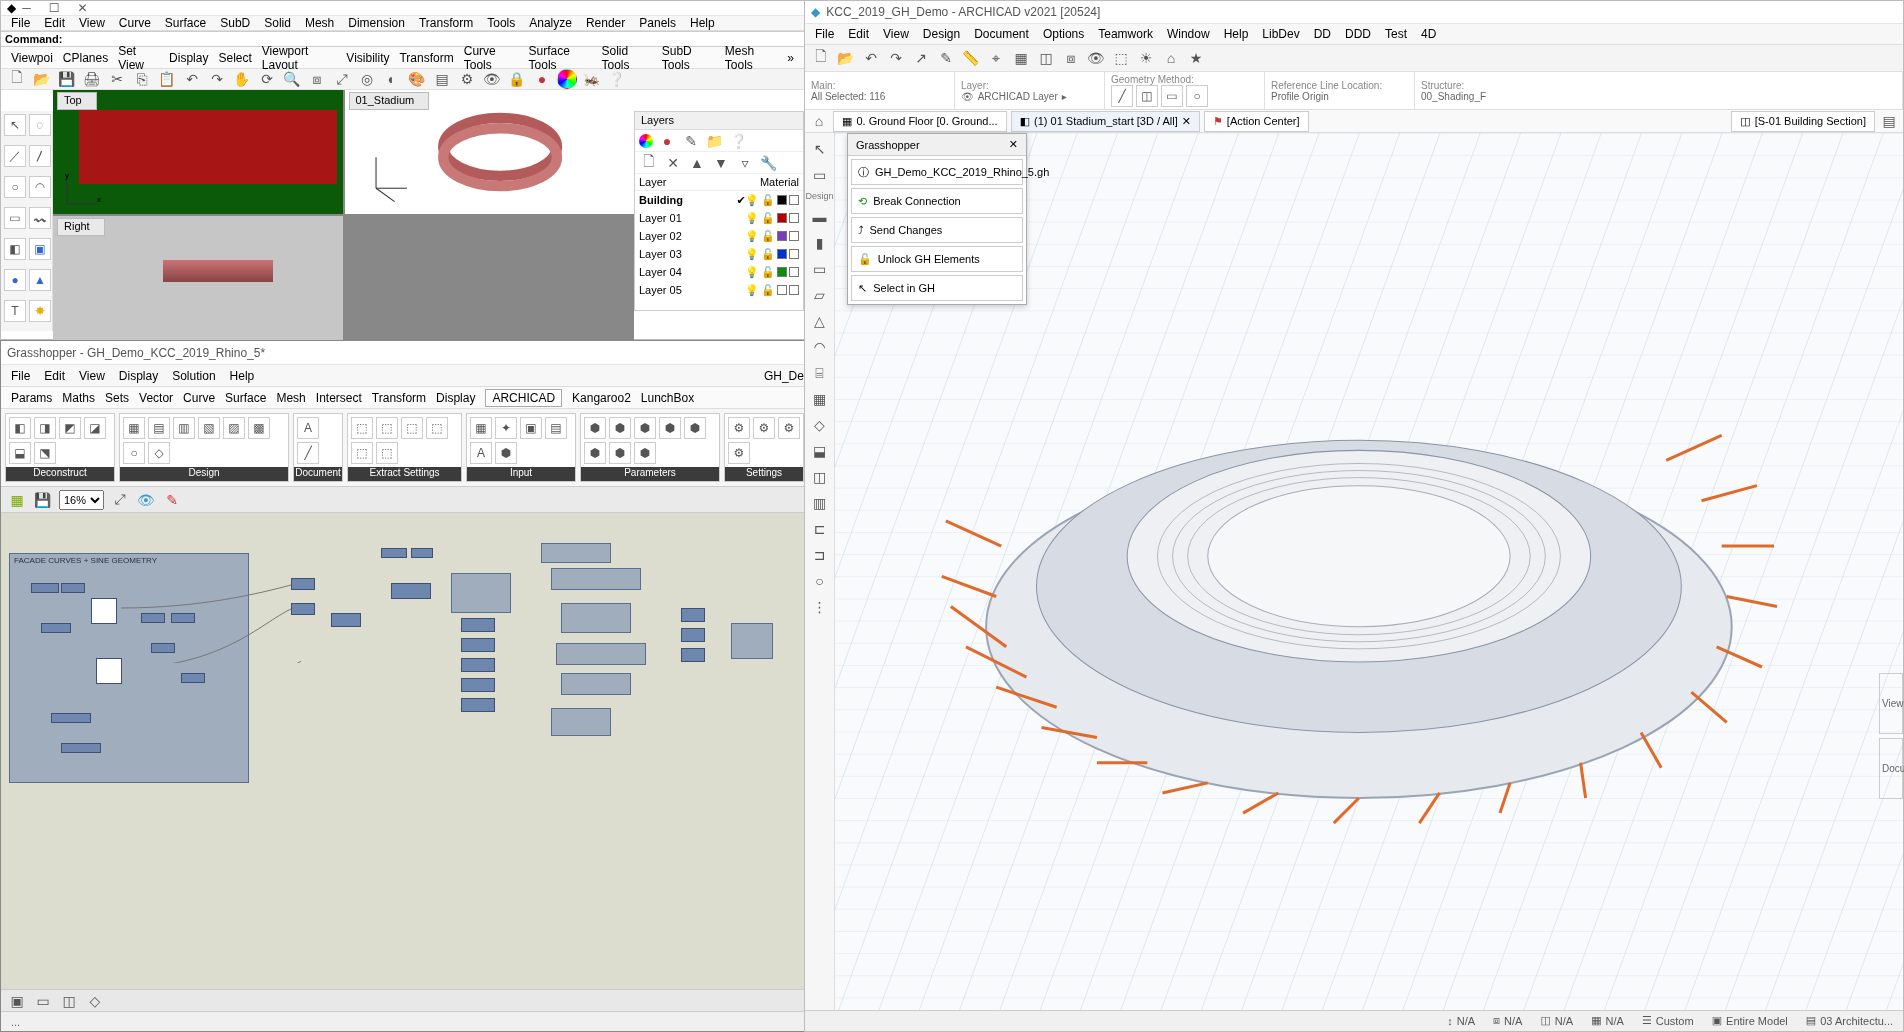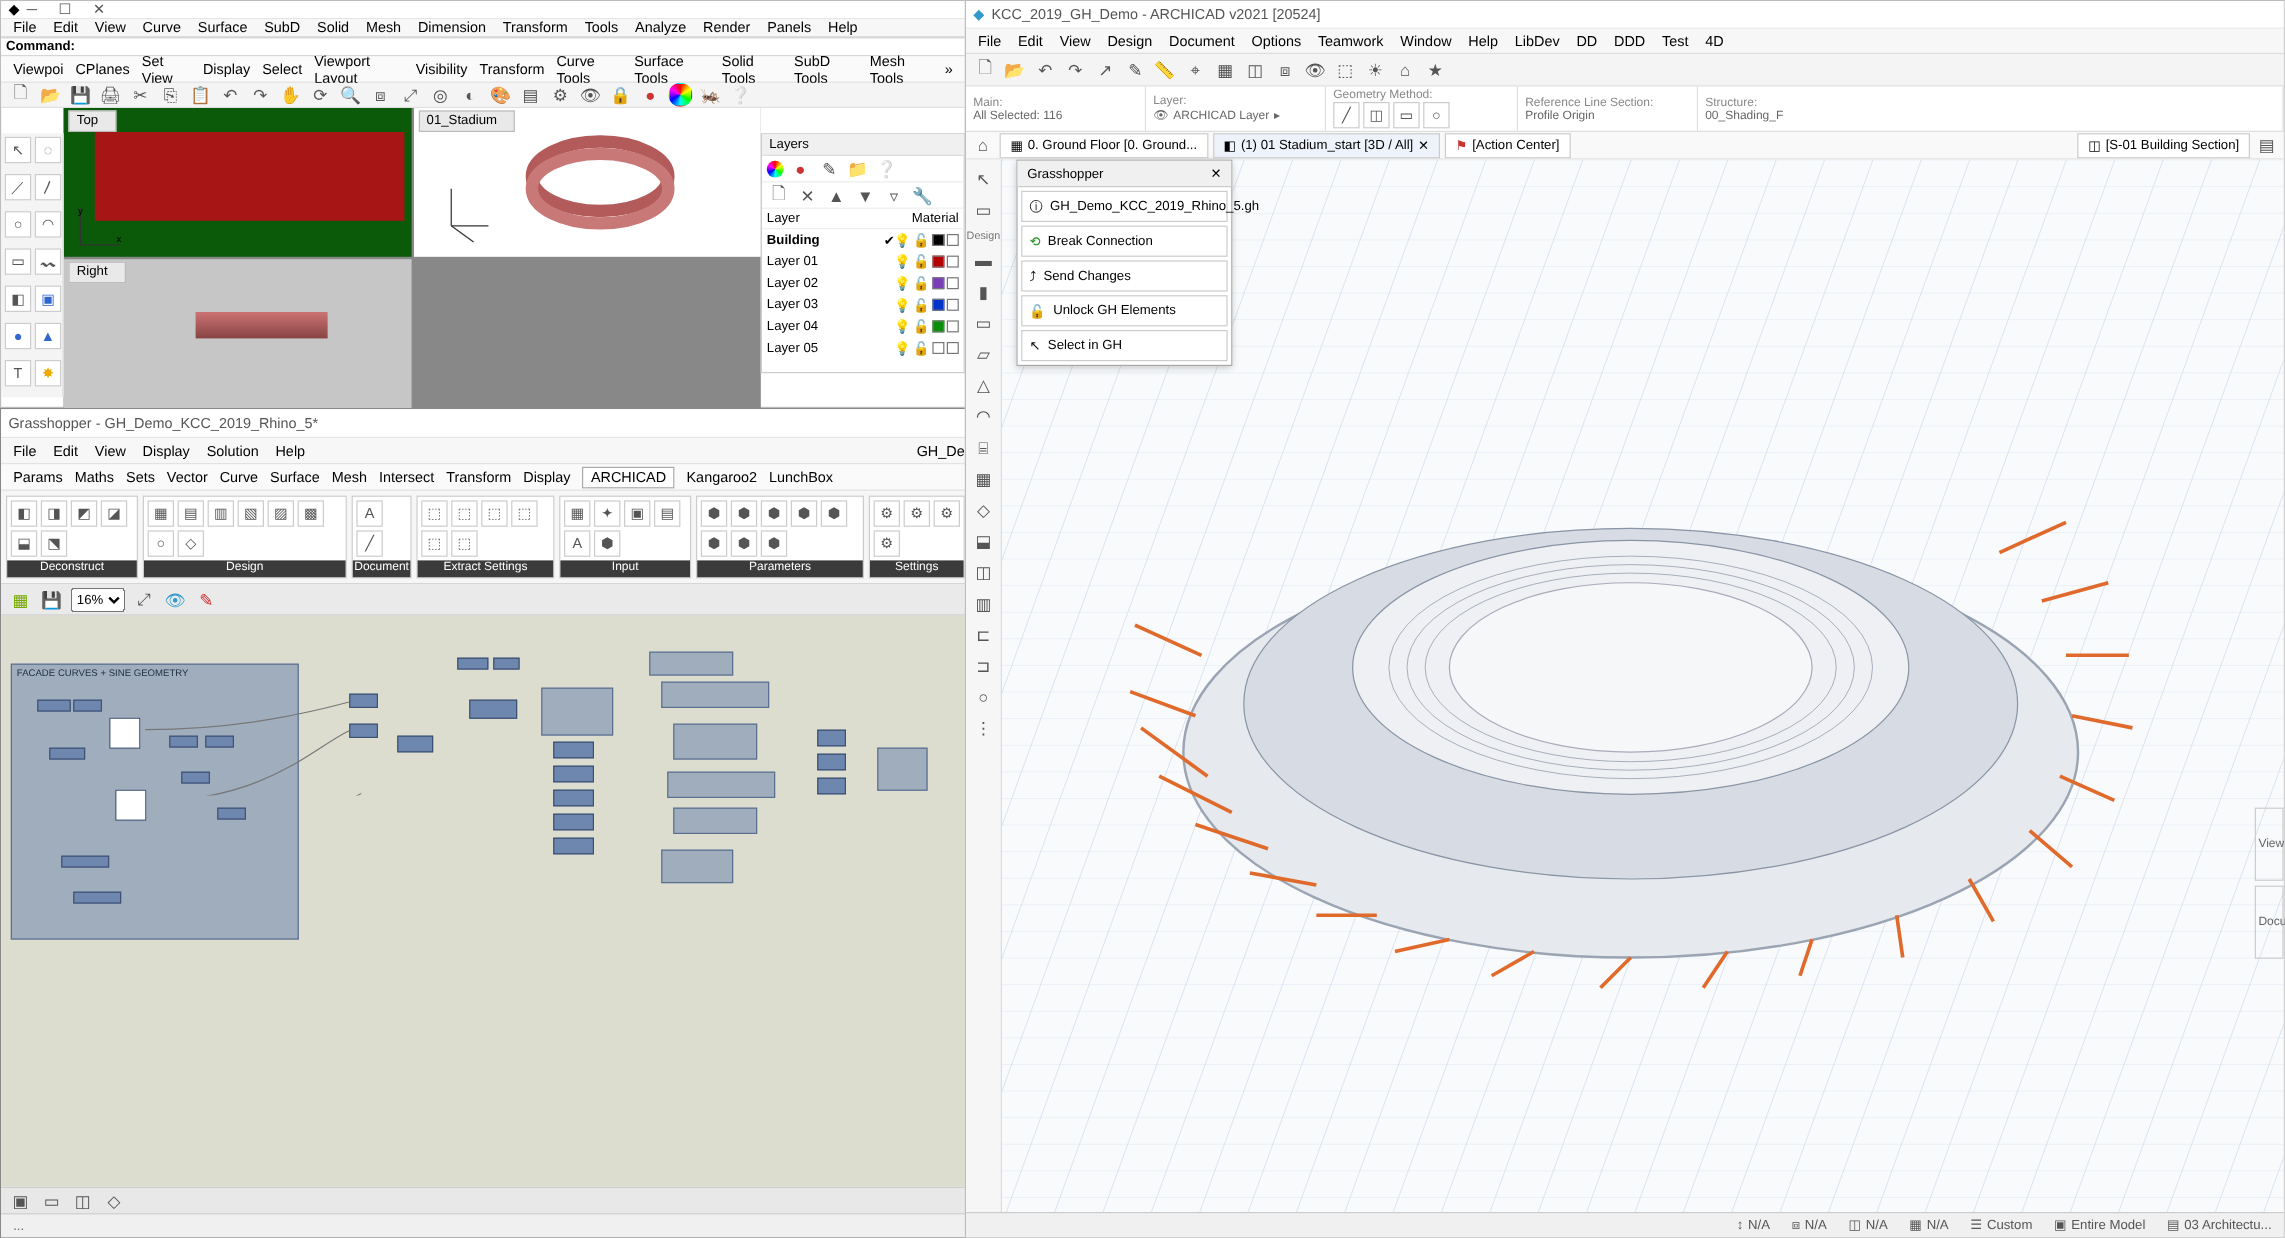--- a/index.html
+++ b/index.html
@@ -519,21 +519,21 @@
     <div class="propcell" style="width:160px;">
       <div class="lbl">Geometry Method:</div>
       <div style="display:flex; gap:3px;">
           <span class="tinyicon">╱</span>
           <span class="tinyicon">◫</span>
           <span class="tinyicon">▭</span>
           <span class="tinyicon">○</span>
         </div>
     </div>
     <div class="propcell" style="width:150px;">
-      <div class="lbl">Reference Line Section:</div>
+      <div class="lbl">Reference Line Location:</div>
       <div>Profile Origin</div>
     </div>
     <div class="propcell" style="flex:1;">
       <div class="lbl">Structure:</div>
       <div>00_Shading_F</div>
     </div>
   </div>
   <div class="tabsrow">
     <span class="iconbtn">⌂</span>
     <div class="tab">

